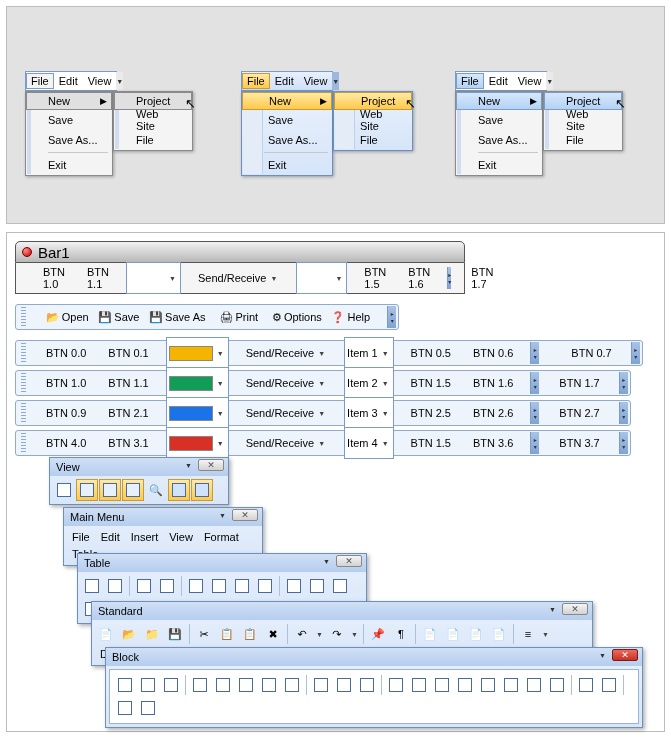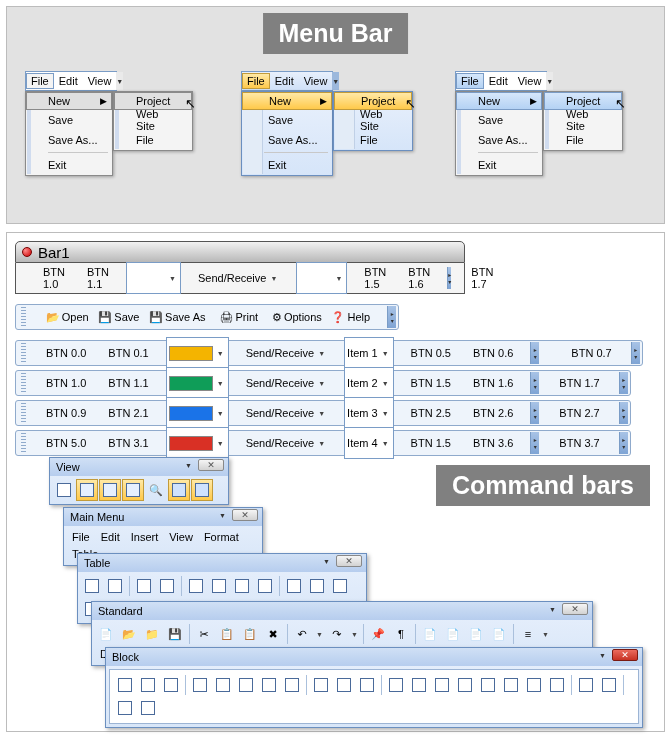--- a/index.html
+++ b/index.html
@@ -59,21 +59,20 @@
   .float-body { padding:3px; display:flex; align-items:center; gap:1px; flex-wrap:wrap; }
   .ico-btn { width:22px; height:22px; border:1px solid transparent; display:inline-flex; align-items:center; justify-content:center; }
   .ico-btn.sel { background:linear-gradient(#ffe9a6,#ffc94a); border-color:#c29b3a; }
   .ico-box { width:14px; height:14px; border:1px solid #4a6a9a; background:#fff; }
   .vsep { width:1px; height:20px; background:#aac0dc; margin:0 2px; }
 </style>
 </head>
 <body>
 
 <div class="panel panel1">
-  <div class="heading heading1">Menu Bar</div>
 
   <div class="menubar mb1">
     <div class="mbstrip" style="background:#fff;">
       <span class="mbitem" style="border:1px solid #7a9cc6; background:#f4f4f4; padding:1px 4px;">File</span>
       <span class="mbitem">Edit</span>
       <span class="mbitem">View</span>
       <span class="mbdrop" style="background:#eaeaea;">▼</span>
     </div>
     <div class="menu" style="top:20px; left:0; width:88px;">
       <div class="stripe"></div>
@@ -230,36 +229,35 @@
         </span>
     <span class="tb-btn">Send/Receive<span class="tb-drop">▼</span></span>
     <span class="select">Item 3<span class="tb-drop">▼</span></span>
     <span class="tb-btn">BTN 2.5</span>
     <span class="tb-btn">BTN 2.6</span>
     <span class="tb-tail">▸<br>▾</span>
     <span class="tb-btn" style="margin-left:4px;">BTN 2.7</span>
     <span class="tb-tail" style="margin-left:2px;">▸<br>▾</span>
   </div><div class="tb-wrap" style="margin-bottom:4px;">
     <span class="tb-grip"></span>
-    <span class="tb-btn">BTN 5.0</span>
+    <span class="tb-btn">BTN 4.0</span>
     <span class="tb-btn">BTN 3.1</span>
     <span class="select">
           <span class="tb-colorbox" style="background:#d93025;"></span>
           <span class="tb-drop">▼</span>
         </span>
     <span class="tb-btn">Send/Receive<span class="tb-drop">▼</span></span>
     <span class="select">Item 4<span class="tb-drop">▼</span></span>
     <span class="tb-btn">BTN 1.5</span>
     <span class="tb-btn">BTN 3.6</span>
     <span class="tb-tail">▸<br>▾</span>
     <span class="tb-btn" style="margin-left:4px;">BTN 3.7</span>
     <span class="tb-tail" style="margin-left:2px;">▸<br>▾</span>
   </div></div>
 
-  <div class="heading heading2">Command bars</div>
 
   <div class="floatbar" style="left:42px; top:224px; width:180px;">
     <div class="float-title">
         <span>View</span>
         <span class="float-drop">▼</span>
         <span class="float-close">✕</span>
       </div>
     <div class="float-body">
       <span class="ico-btn">
           <span class="ico-box"></span>

